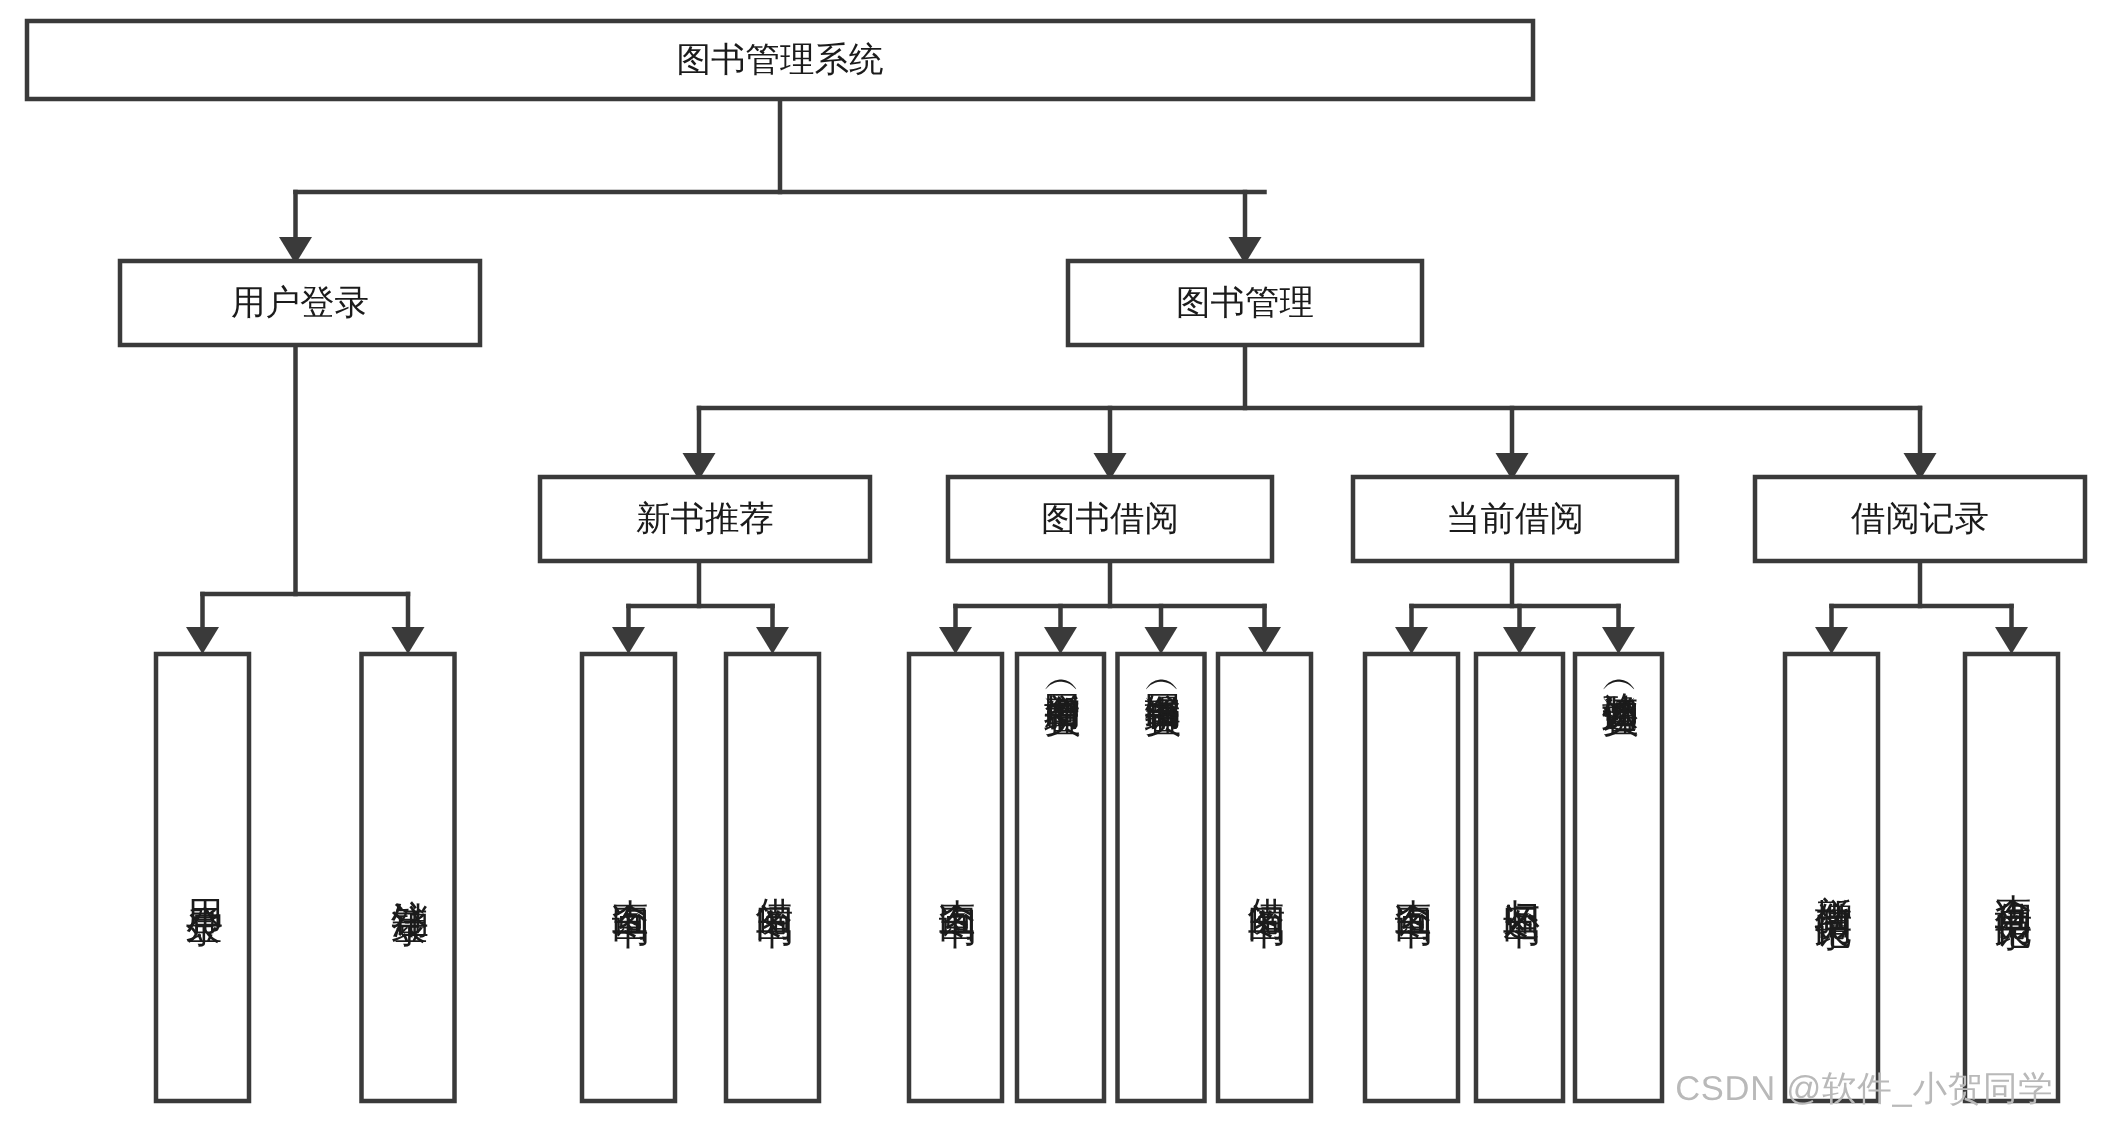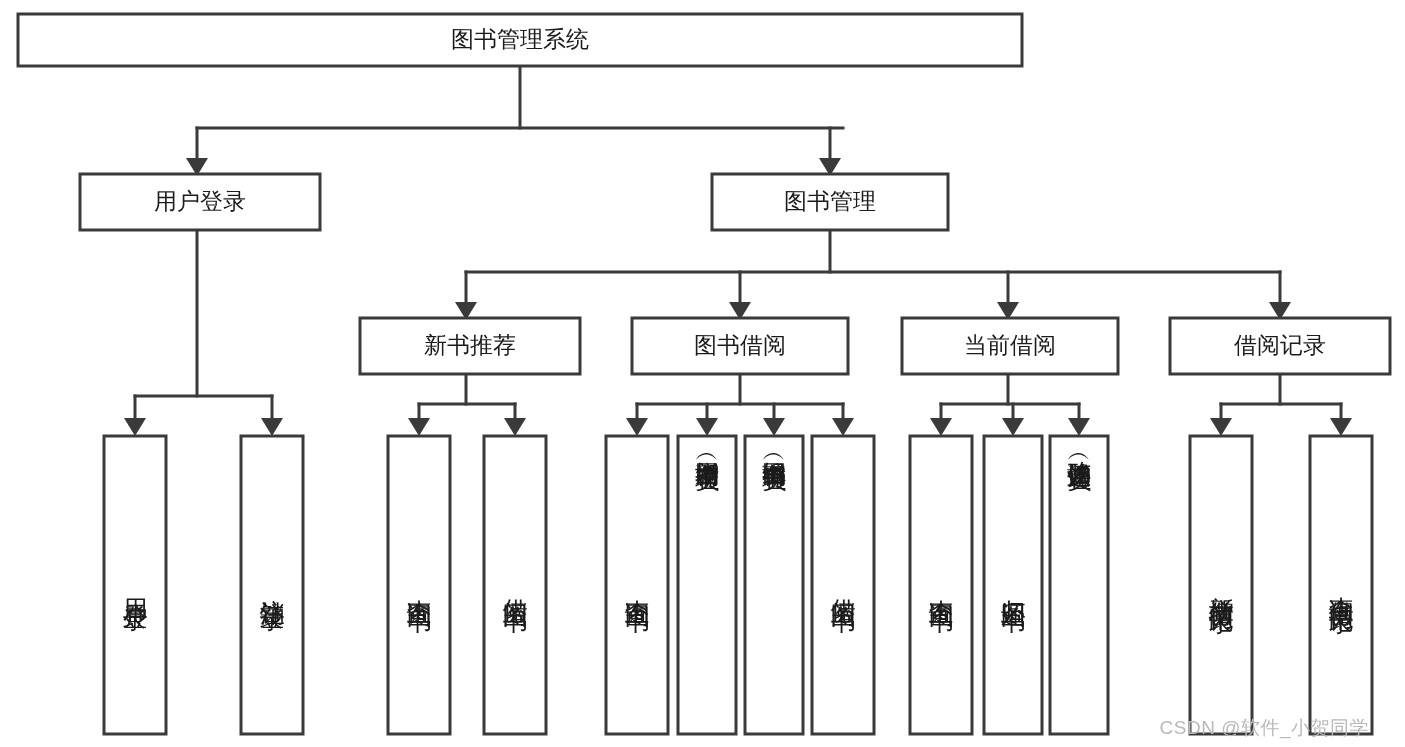--- a/index.html
+++ b/index.html
@@ -66,21 +66,21 @@
     letter-spacing: 3px;
     color: #1b1b1b;
     white-space: nowrap;
     text-align: center;
   }
   .watermark {
     position: absolute;
     right: 8px;
     bottom: 6px;
     font-family: "Liberation Sans", "DejaVu Sans", sans-serif;
-    font-size: 19px;
+    font-size: 23px;
     color: #b9b9b9;
     letter-spacing: 0.5px;
     white-space: nowrap;
   }
 </style>
 </head>
 <body>
 
 <div id="diagram-root">
 

